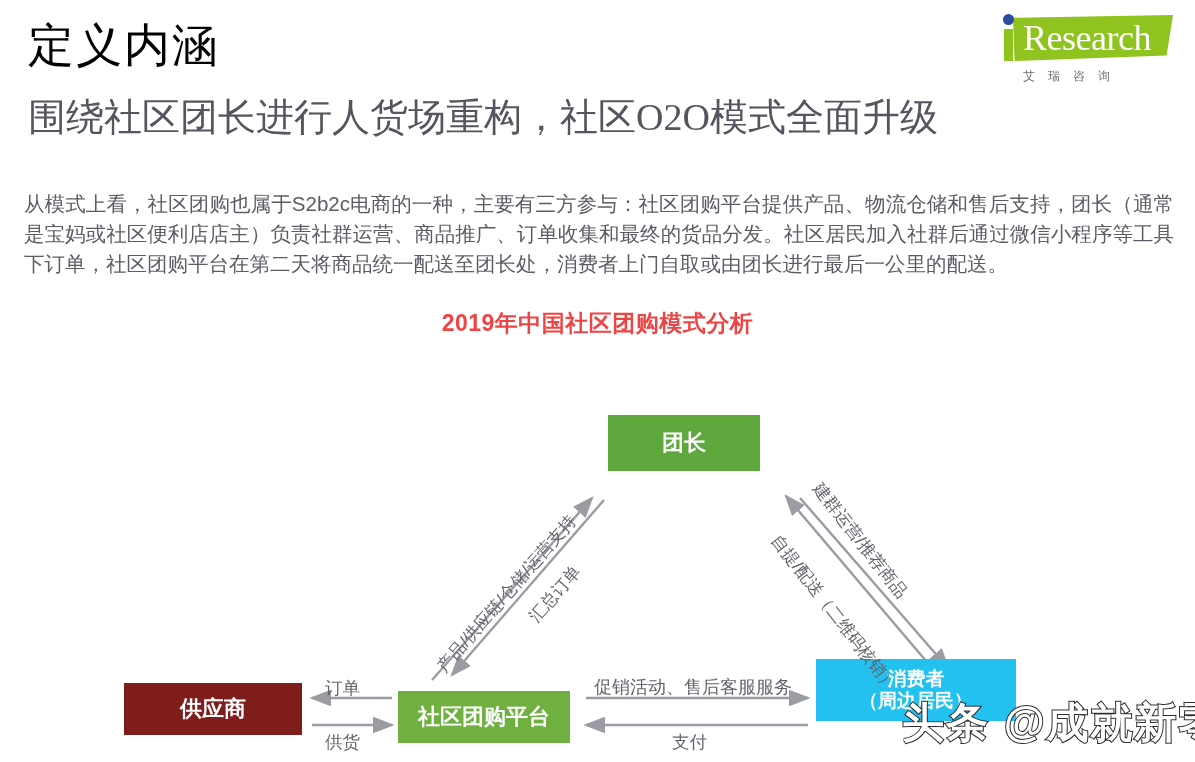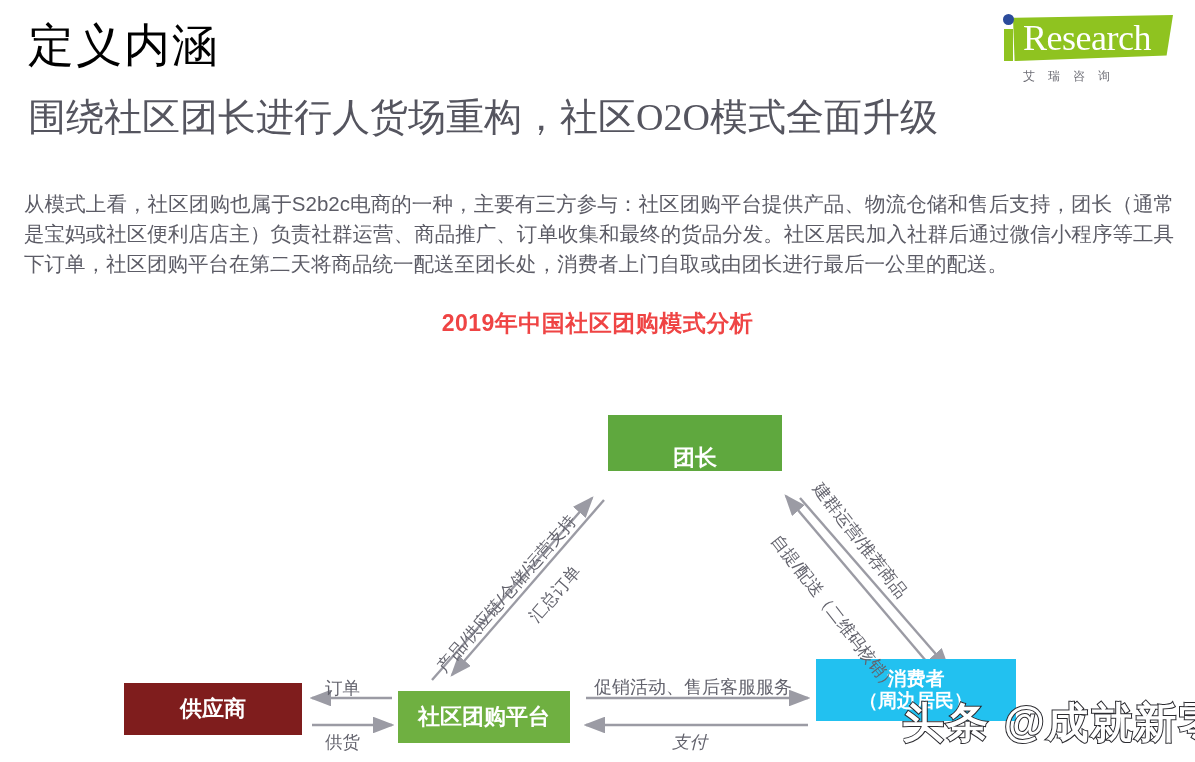--- a/index.html
+++ b/index.html
@@ -152,25 +152,24 @@
     align-items: center;
     justify-content: center;
     color: #ffffff;
     font-weight: bold;
     text-align: center;
     line-height: 1.18;
   }
   #node-leader {
     left: 608px;
     top: 65px;
-    width: 174px;
+    width: 152px;
     height: 56px;
     background: #5fa83e;
     font-size: 22px;
-    align-items: flex-end;
   }
   #node-supplier {
     left: 124px;
     top: 333px;
     width: 178px;
     height: 52px;
     background: #7f1d1d;
     font-size: 22px;
   }
   #node-platform {
@@ -195,21 +194,21 @@
   .edge-label {
     position: absolute;
     font-size: 17.5px;
     color: #63636d;
     white-space: nowrap;
     letter-spacing: 0px;
   }
   #label-order      { left: 325px; top: 326px; }
   #label-supply     { left: 325px; top: 380px; }
   #label-promotion  { left: 594px; top: 325px; font-size: 18px; }
-  #label-payment    { left: 672px; top: 380px; font-style: italic; }
+  #label-payment    { left: 672px; top: 380px; }
 
   .diag-label {
     position: absolute;
     font-size: 17px;
     color: #63636d;
     white-space: nowrap;
     transform-origin: 0 0;
   }
   #label-product   { left: 432px; top: 312px; transform: rotate(-49deg); }
   #label-orders    { left: 524px; top: 262px; transform: rotate(-49deg); }

